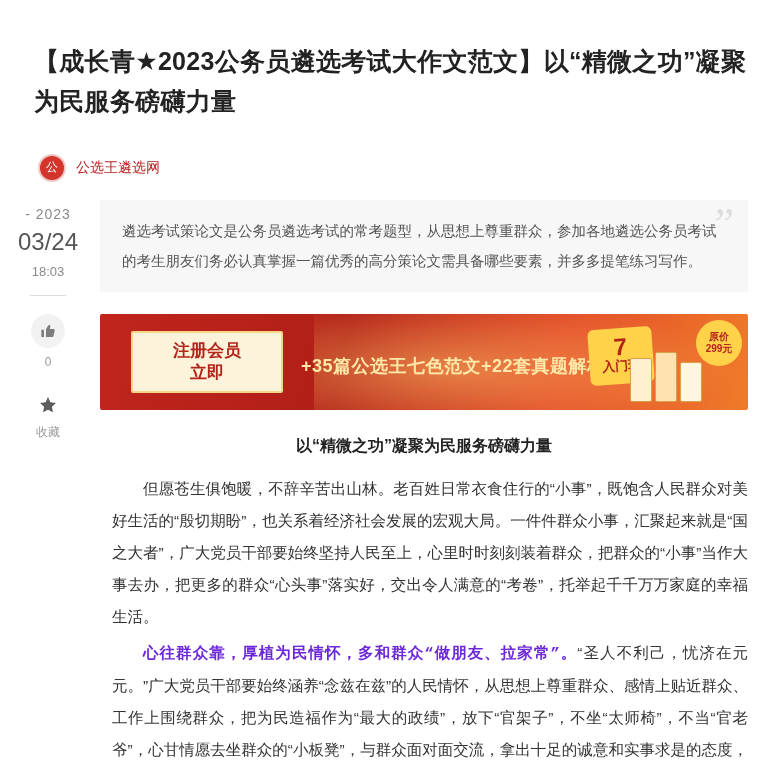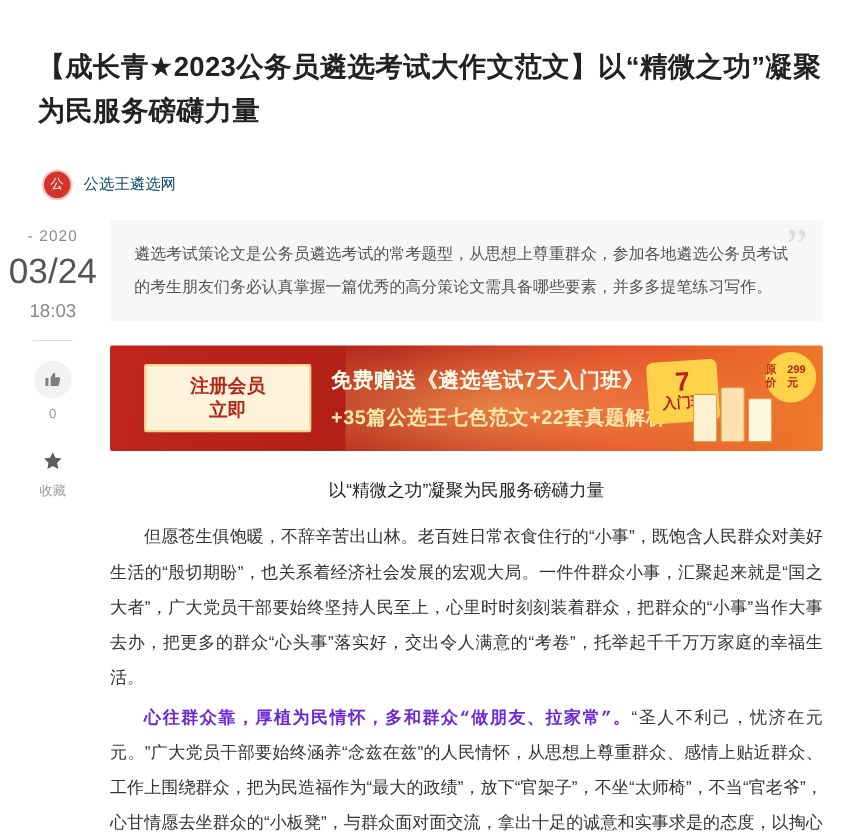--- a/index.html
+++ b/index.html
@@ -42,21 +42,21 @@
     font-size: 12px;
     display: flex;
     align-items: center;
     justify-content: center;
     border: 2px solid #f0c8c5;
     flex: none;
   }
   .author-name {
     margin-left: 10px;
     font-size: 14px;
-    color: #0c4a6e;
+    color: #b91c1c;
   }
 
   
   .body-wrap {
     display: flex;
     padding: 10px 0 0 0;
   }
 
   
   .rail {
@@ -65,27 +65,27 @@
     text-align: center;
     padding-top: 6px;
     position: relative;
   }
   .rail .yearline {
     font-size: 14px;
     color: #8a8a8a;
     letter-spacing: 1px;
   }
   .rail .date {
-    font-size: 32px;
+    font-size: 24px;
     color: #555;
     margin-top: 6px;
     font-weight: normal;
   }
   .rail .time {
-    font-size: 17px;
+    font-size: 13px;
     color: #8a8a8a;
     margin-top: 8px;
   }
   .rail .divider {
     width: 36px;
     height: 1px;
     background: #dcdcdc;
     margin: 16px auto 0 auto;
   }
   .rail-action {
@@ -236,21 +236,21 @@
     right: 6px;
     top: 6px;
     width: 46px;
     height: 46px;
     border-radius: 50%;
     background: #ffd24a;
     color: #b3241b;
     font-size: 10px;
     font-weight: bold;
     display: flex;
-    flex-direction: row;
+    flex-direction: column;
     align-items: center;
     justify-content: center;
     line-height: 12px;
   }
   .books {
     position: absolute;
     right: 46px;
     bottom: 8px;
     display: flex;
     gap: 3px;
@@ -264,30 +264,30 @@
     border: 1px solid #d9a24a;
     border-radius: 2px;
   }
   .books i.b2 { height: 50px; background: #ffe2b0; }
   .books i.b3 { height: 40px; background: #fff6e0; }
 
   
   .sub-title {
     text-align: center;
     font-size: 16px;
-    font-weight: normal;
+    font-weight: bold;
     color: #222;
     margin: 26px 0 16px 0;
   }
   .para {
     font-size: 15.5px;
     line-height: 32px;
     color: #333333;
     text-indent: 2em;
-    margin: 0 0 4px 0;
+    margin: 0 0 4px 12px;
     text-align: justify;
   }
   .para .lead {
     color: #6d28d9;
     font-weight: bold;
     font-family: Liberation Mono, monospace;
   }
 </style>
 </head>
 <body>
@@ -297,21 +297,21 @@
   <h1 class="article-title">【成长青★2023公务员遴选考试大作文范文】以“精微之功”凝聚为民服务磅礴力量</h1>
 
   <div class="author-row">
     <div class="avatar">公</div>
     <div class="author-name">公选王遴选网</div>
   </div>
 
   <div class="body-wrap">
 
     <aside class="rail">
-      <div class="yearline">- <span>2020</span></div>
+      <div class="yearline">- <span>2023</span></div>
       <div class="date">03/24</div>
       <div class="time">18:03</div>
       <div class="divider"></div>
 
       <div class="rail-action">
         <div class="circle">
           <svg width="16" height="16" viewBox="0 0 24 24" fill="currentColor" aria-hidden="true">
             <path d="M2 10h4v11H2zM22 11a2 2 0 0 0-2-2h-5.3l.8-3.8c.2-1-.5-2.2-1.7-2.2-.6 0-1.2.3-1.5.9L9 9.5V21h9.3c.9 0 1.7-.6 1.9-1.5l1.7-7c.1-.2.1-.3.1-.5z"></path>
           </svg>
         </div>
@@ -337,21 +337,20 @@
         <span>遴选考试策论文是公务员遴选考试的常考题型，从思想上尊重群众，参加各地遴选公务员考试的考生朋友们务必认真掌握一篇优秀的高分策论文需具备哪些要素，并多多提笔练习写作。</span>
       </div>
 
       <div class="banner">
         <div class="sheen"></div>
         <div class="banner-left">
           <div>注册会员</div>
           <div>立即</div>
         </div>
         <div class="banner-mid">
-          <div class="l1">免费赠送《遴选笔试7天入门班》</div>
           <div class="l2">+35篇公选王七色范文+22套真题解析</div>
         </div>
         <div class="banner-right">
           <div class="badge-7">
             <span><b>7</b><br><span>入门班</span></span>
           </div>
           <div class="books">
             <i class="b1"></i>
               <i class="b2"></i>
               <i class="b3"></i>

